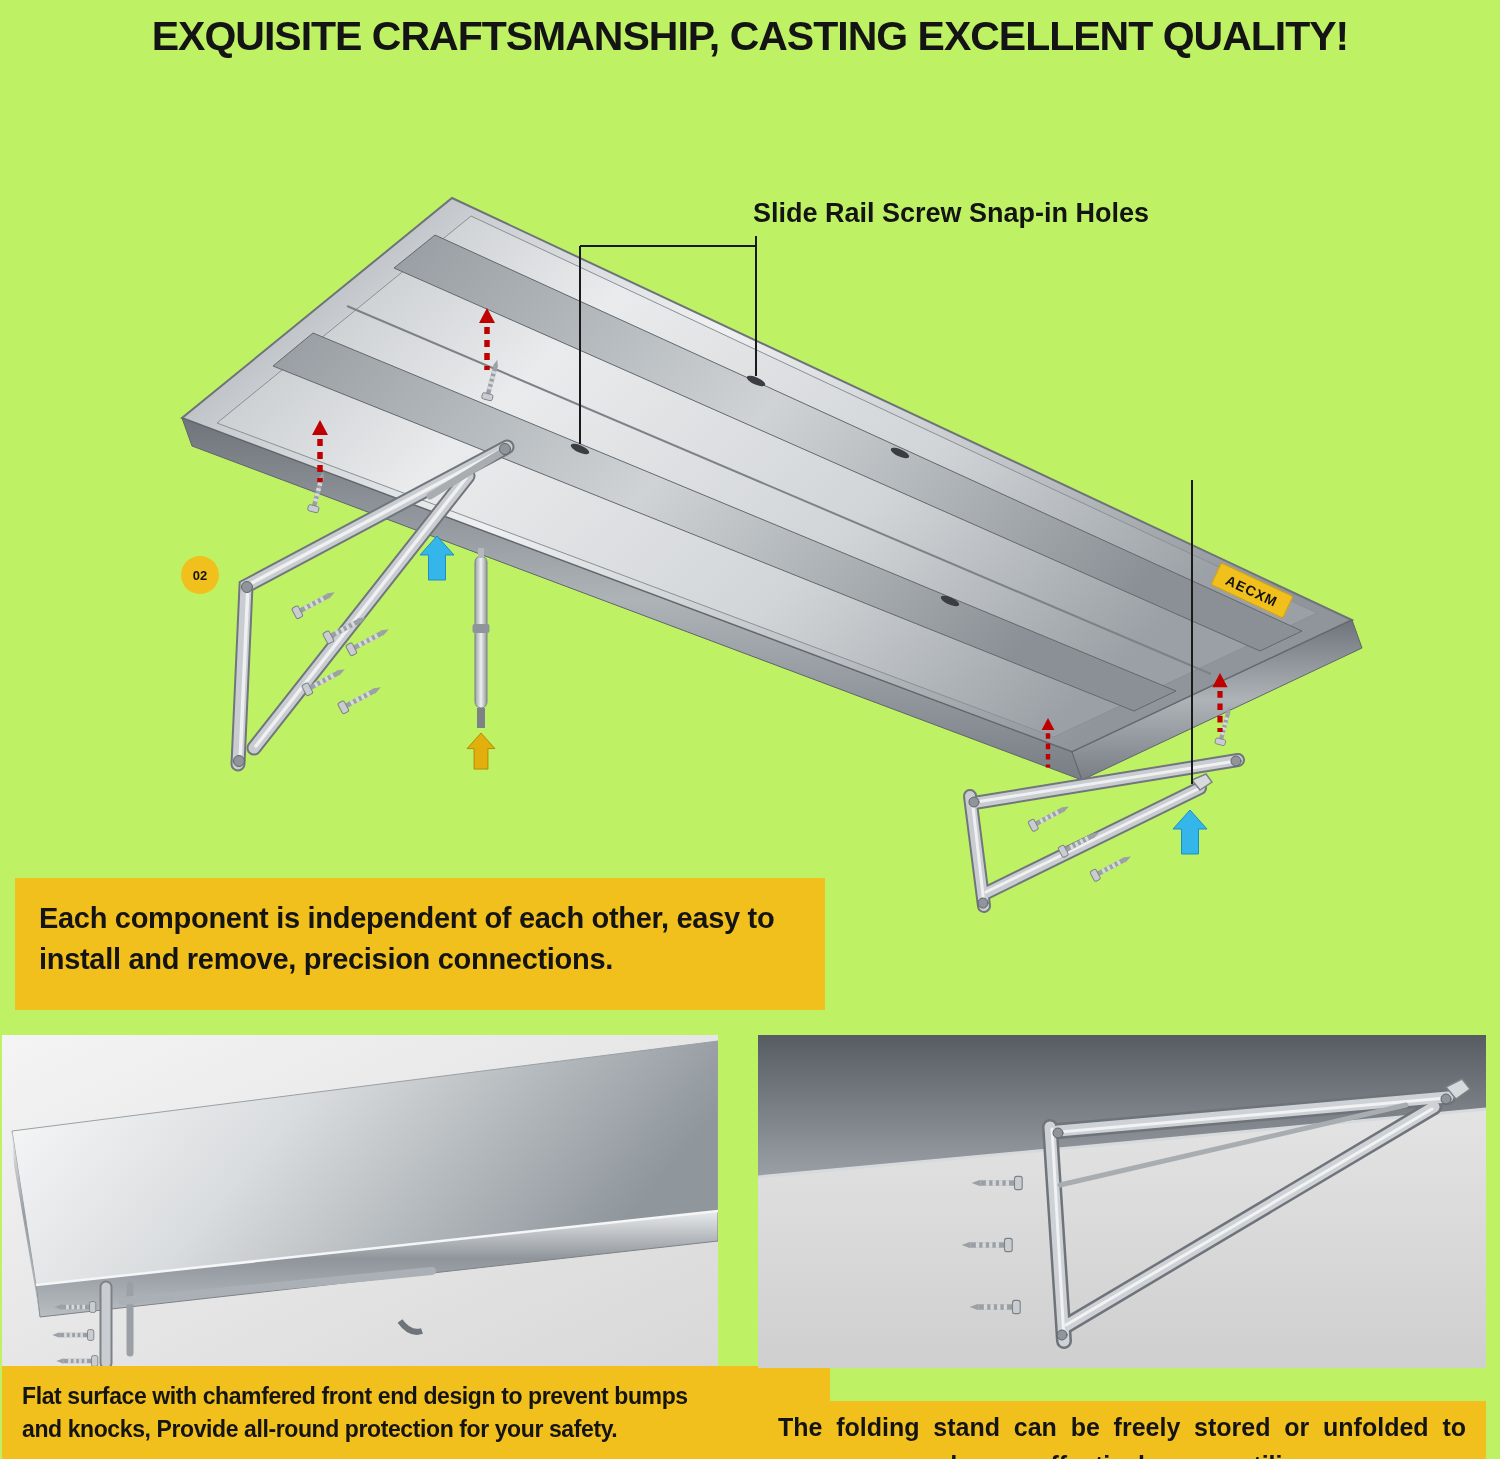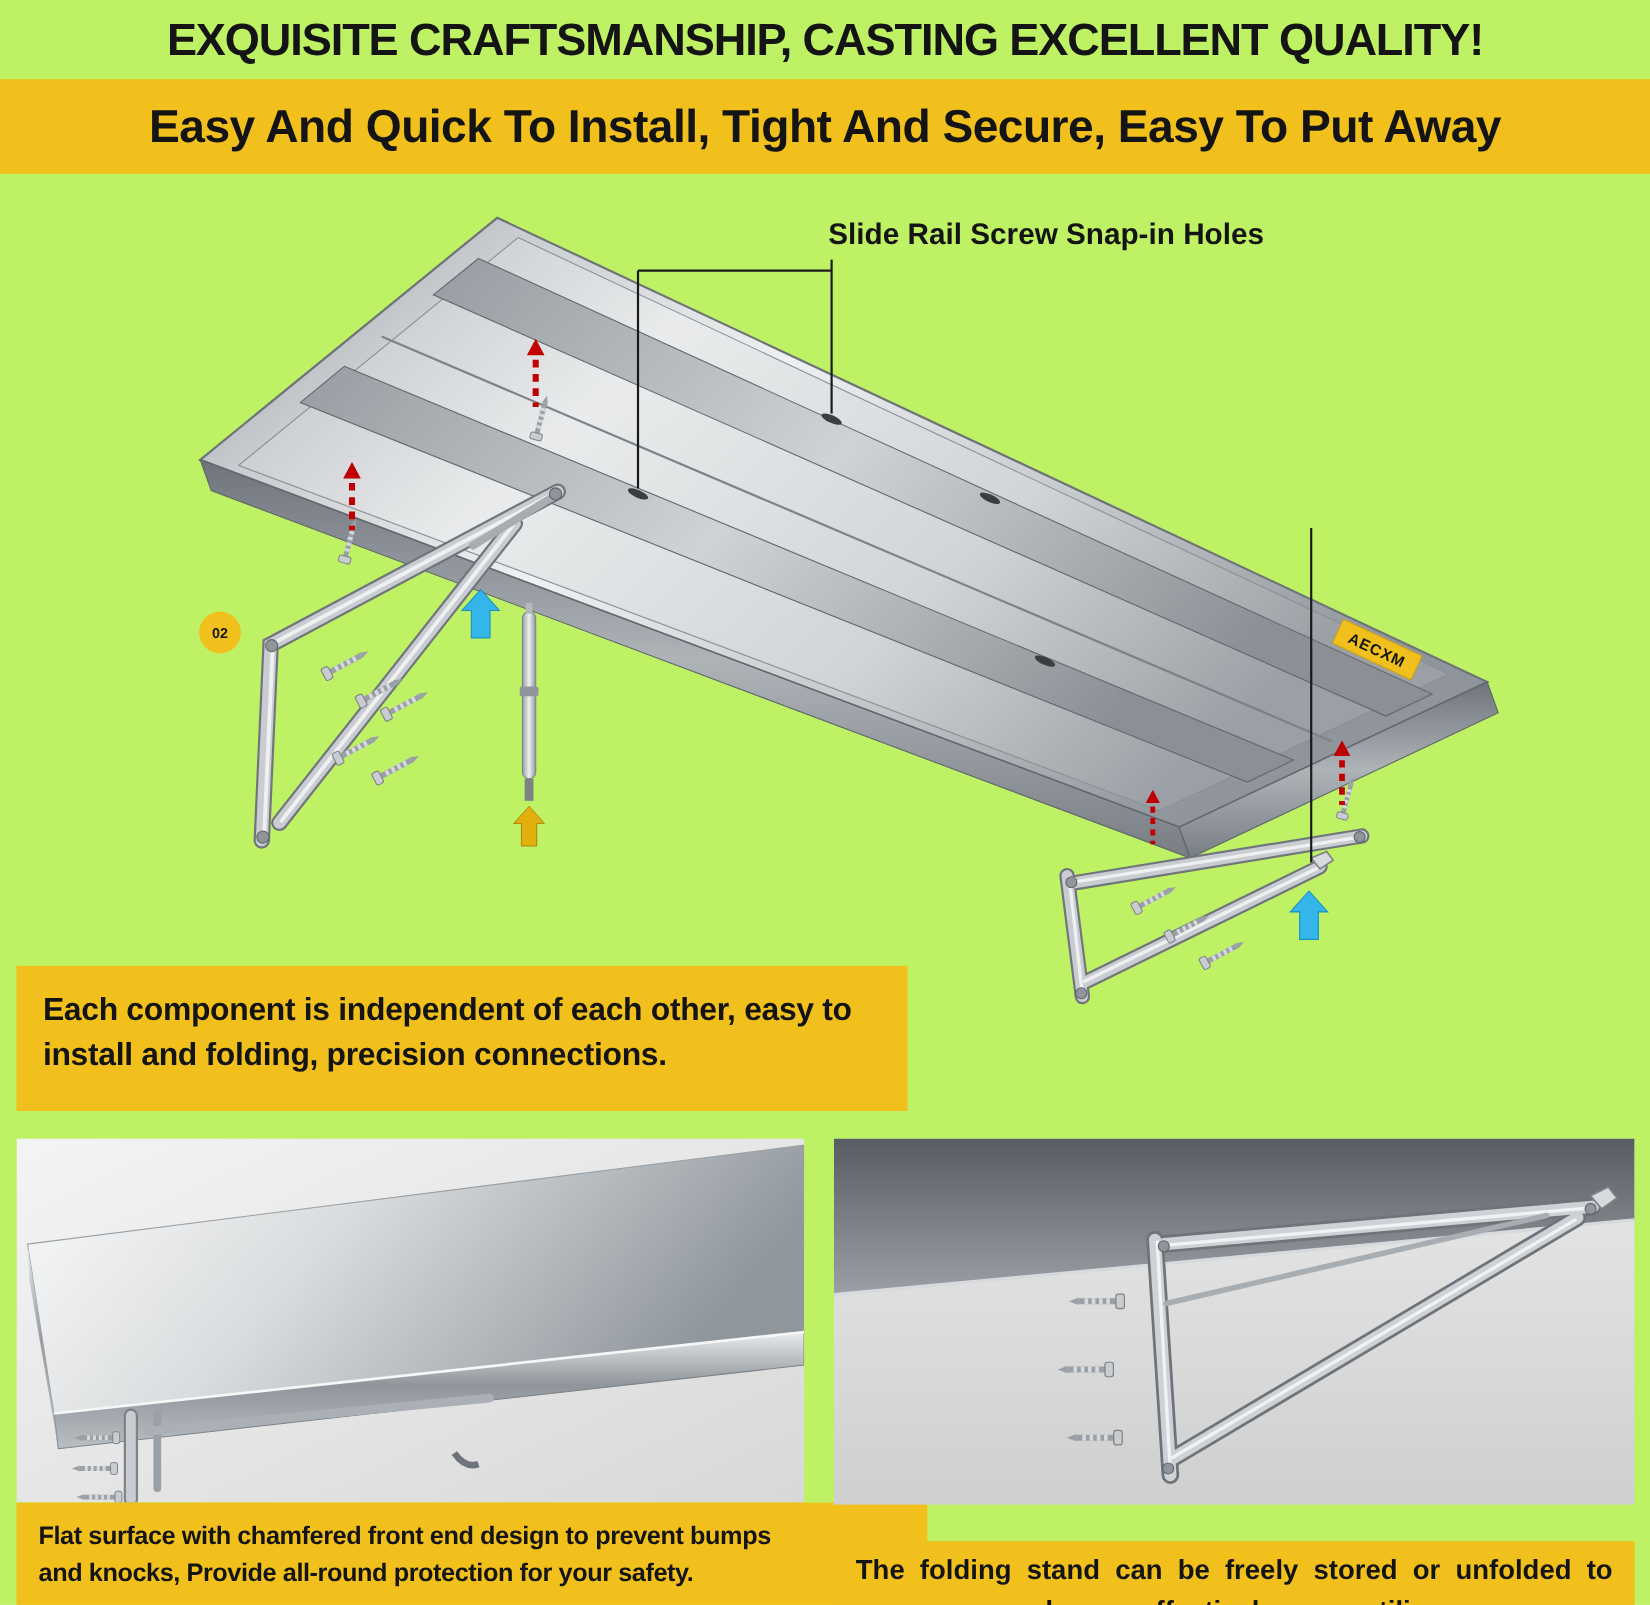--- a/index.html
+++ b/index.html
@@ -47,43 +47,40 @@
     box-shadow:inset 0 0 0 1px rgba(0,0,0,.18);
   }
   .note{
     position:absolute;left:15px;top:720px;width:810px;height:132px;
     background:var(--accent-yellow);box-sizing:border-box;padding:20px 24px;
     font-size:29px;font-weight:700;line-height:1.42;letter-spacing:-0.3px;
     white-space:pre-line;
   }
   .panels{position:absolute;top:1035px;left:0;width:1500px;height:424px;}
   .panel{position:absolute;top:0;height:424px;display:flex;flex-direction:column;}
-  .panel-left{left:15px;width:828px;}
+  .panel-left{left:2px;width:828px;}
   .panel-right{left:758px;width:728px;gap:33px;}
   .photo{flex:0 0 331px;line-height:0;}
   .panel-right .photo{flex-basis:331px;}
   .caption{
     flex:1 1 auto;background:var(--accent-yellow);box-sizing:border-box;
     padding:8px 20px;font-weight:700;white-space:pre-line;
     display:flex;align-items:center;
   }
   .caption-left{font-size:23px;line-height:1.4;letter-spacing:-0.4px;}
   .caption-right{font-size:25px;line-height:1.5;text-align:justify;text-align-last:justify;}
   .caption-right .cap-text{width:100%;}
 </style>
 </head>
 <body>
 
 <div class="page">
 
   <div class="headline">EXQUISITE CRAFTSMANSHIP, CASTING EXCELLENT QUALITY!</div>
 
-  <div class="banner">
-    <span>Easy And Quick To Install, Tight And Secure, Easy To Put Away</span>
-  </div>
 
   <div class="hero">
     <svg width="1500" height="877" viewBox="0 0 1500 877">
       <defs>
         <linearGradient id="gMain" x1="0" y1="0" x2="1" y2="0.55">
           <stop offset="0" stop-color="#8e959b"></stop>
           <stop offset="0.2" stop-color="#c9cdd1"></stop>
           <stop offset="0.45" stop-color="#eef0f1"></stop>
           <stop offset="0.75" stop-color="#c0c4c8"></stop>
           <stop offset="1" stop-color="#8f959b"></stop>
@@ -216,21 +213,21 @@
       </g>
       <use href="#upArrow" transform="translate(437,378)" style="fill:var(--arrow-blue)" stroke="#1d8fc0"></use>
       <use href="#upArrow" transform="translate(1190,652)" style="fill:var(--arrow-blue)" stroke="#1d8fc0"></use>
       <use href="#upArrow" transform="translate(481,575) scale(0.82)" style="fill:var(--arrow-yellow)" stroke="#a97f00"></use>
     </svg>
 
     <div class="callout callout-rail">Slide Rail Screw Snap-in Holes</div>
     <div class="badge">02</div>
     <div class="brand">AECXM</div>
     <div class="note">Each component is independent of each other, easy to
-install and folding, precision connections.</div>
+install and remove, precision connections.</div>
   </div>
 
   <div class="panels">
 
     <div class="panel panel-left">
       <div class="photo">
         <svg width="716" height="331" viewBox="0 0 716 331">
           <defs>
             <linearGradient id="gBg1" x1="0" y1="0" x2="1" y2="1">
               <stop offset="0" stop-color="#f4f4f4"></stop>

